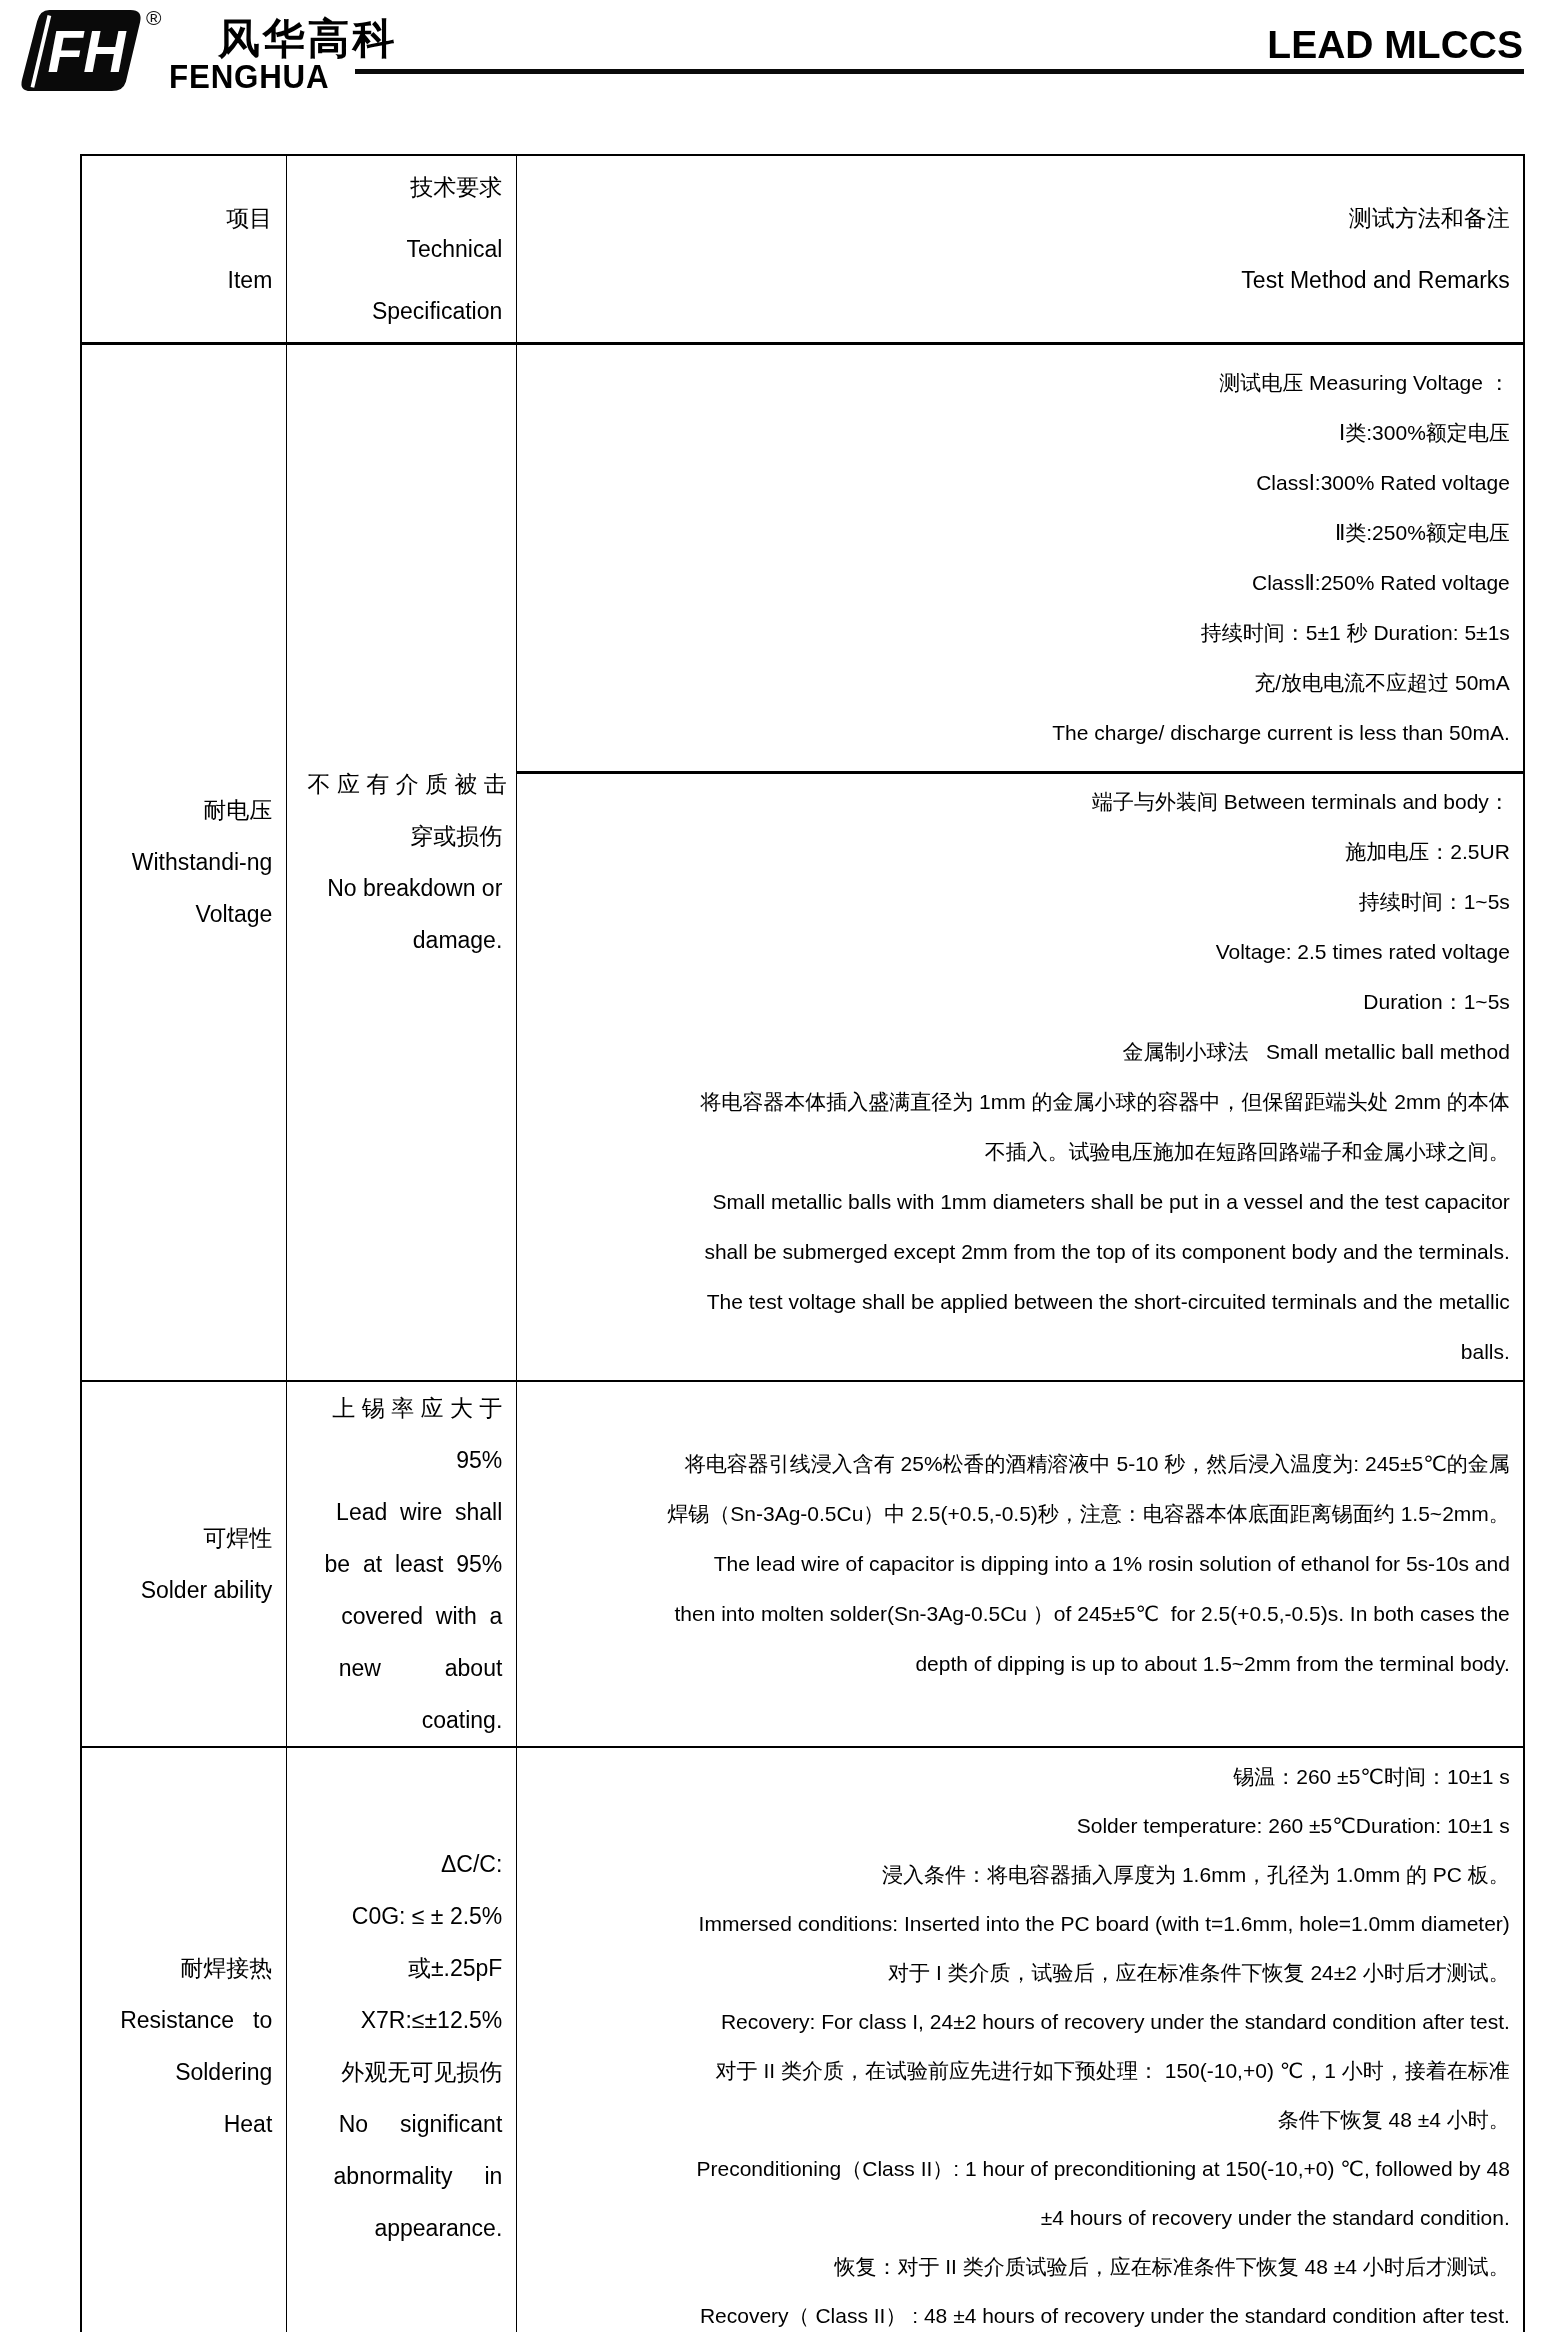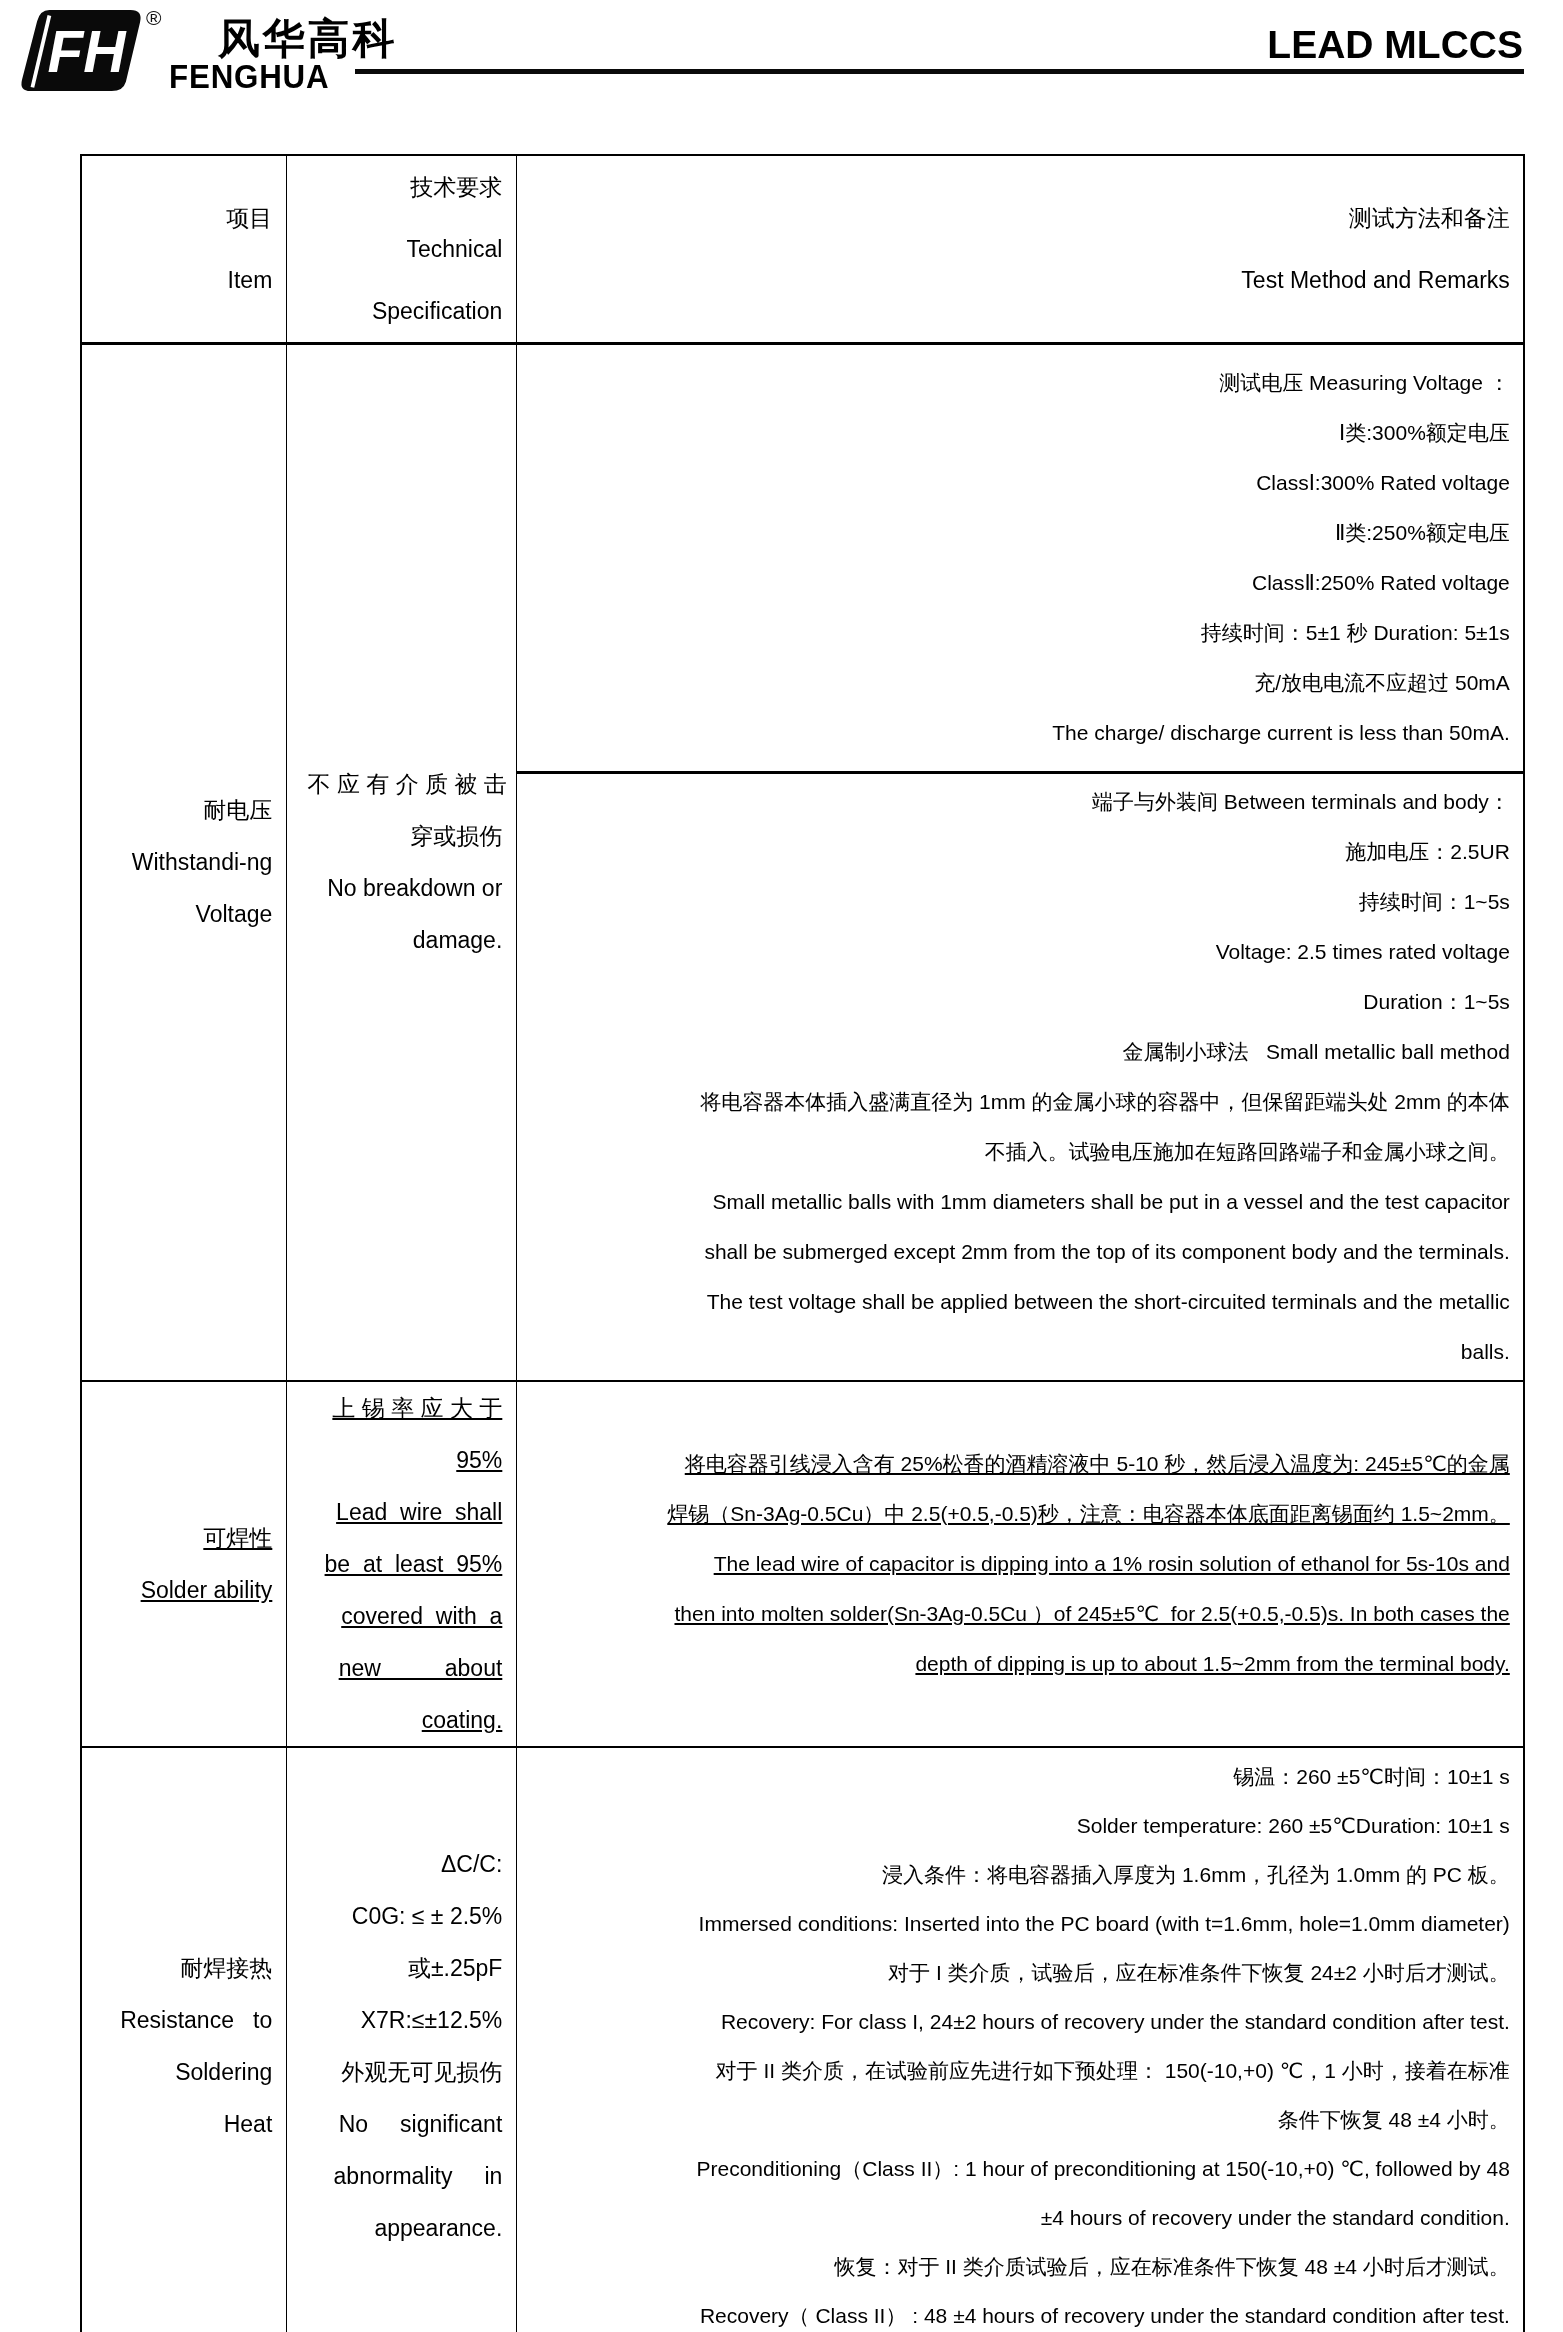--- a/index.html
+++ b/index.html
@@ -19,21 +19,21 @@
   
   table.spec{
     position:absolute;left:80px;top:154px;width:1443px;
     border-collapse:collapse;table-layout:fixed;border:2.8px solid #000;
   }
   col.c1{width:205px;} col.c2{width:230px;} col.c3{width:1008px;}
   td{border:1.9px solid #000;vertical-align:middle;padding:0;overflow:hidden;}
   tr.hd td{border-bottom:3.8px solid #000;}
   td.thick-bot{border-bottom:3.8px solid #000;padding-left:40px;}
   tr.r1a td, tr.r1b td{border-top-width:1.9px;}
-  tr.r2 td{border-top:2.8px solid #000;text-decoration:underline;}
+  tr.r2 td{border-top:2.8px solid #000;}
   tr.r3 td{border-top:2.8px solid #000;}
   .lines div{white-space:pre;}
   .hcell{font-size:23px;line-height:62px;padding:0 13.2px 0 21px;}
   .cell12{font-size:23px;line-height:52px;padding:0 13.2px 0 21px;}
   .cell3{font-size:21px;line-height:50px;padding:1.9px 13.2px 1.9px 11.4px;}
   .cell3-tight{line-height:49px;}
   .duo{white-space:pre;}
   .duo .l{display:inline-block;width:560px;}
 </style>
 </head>

